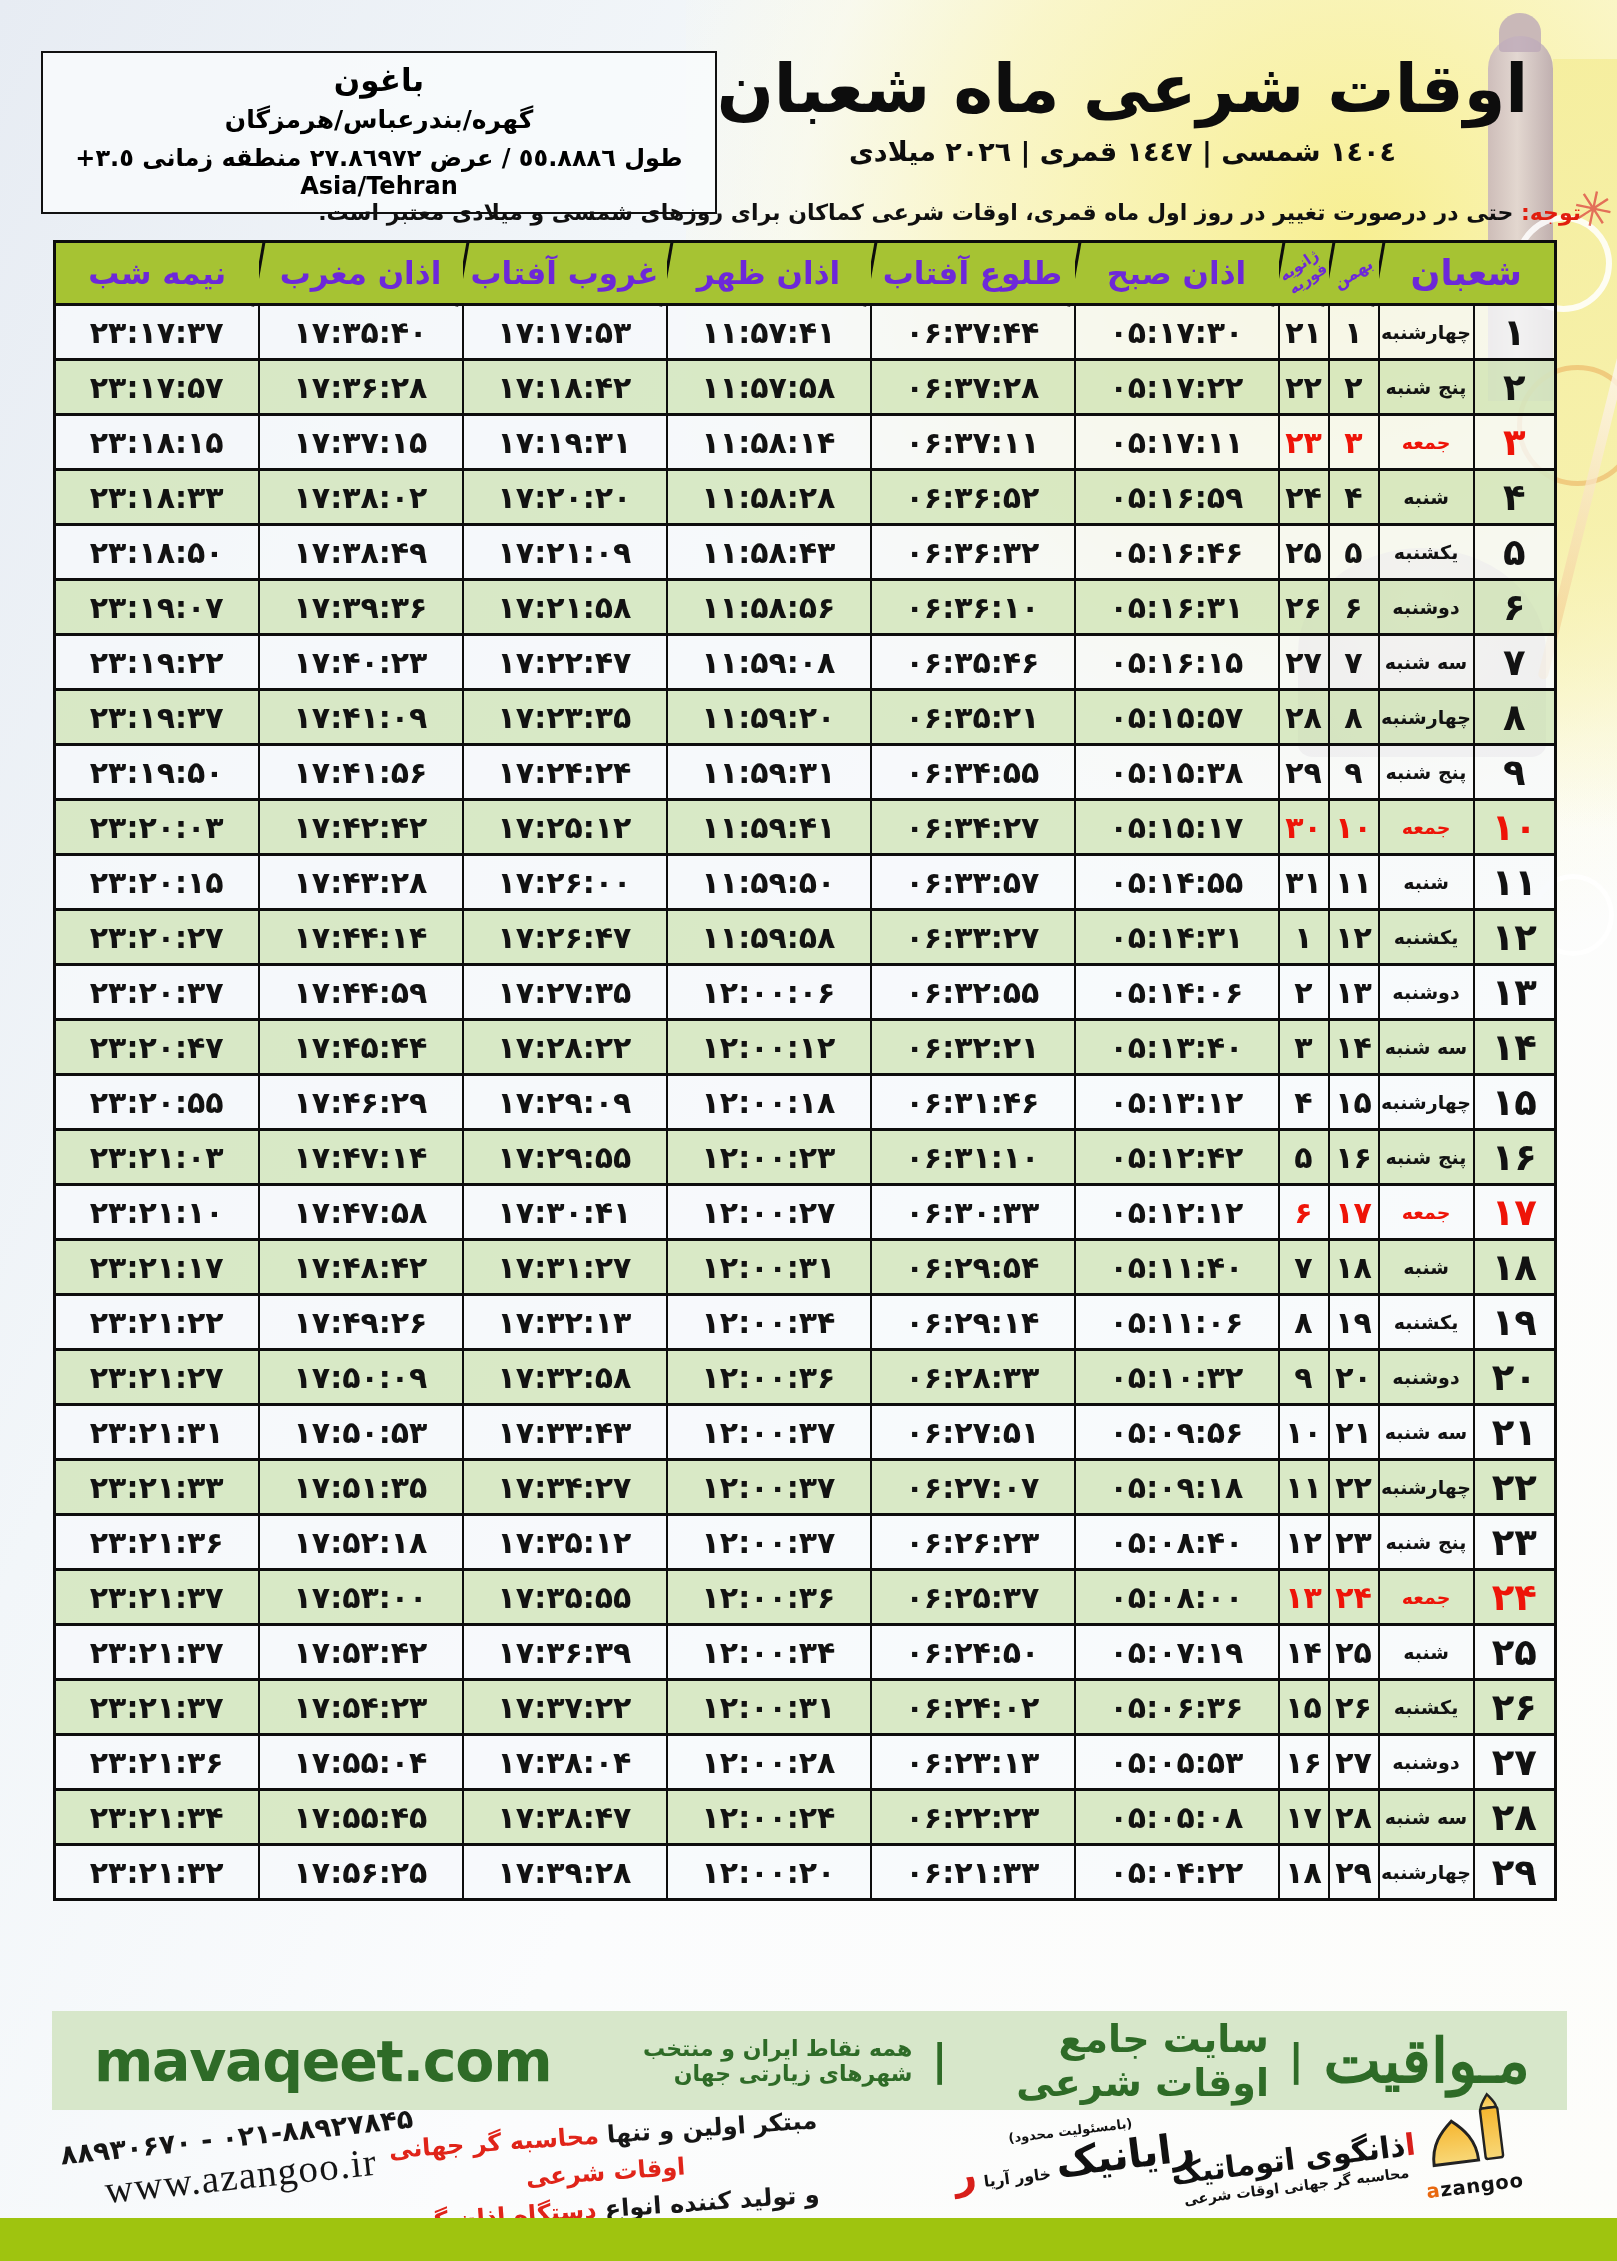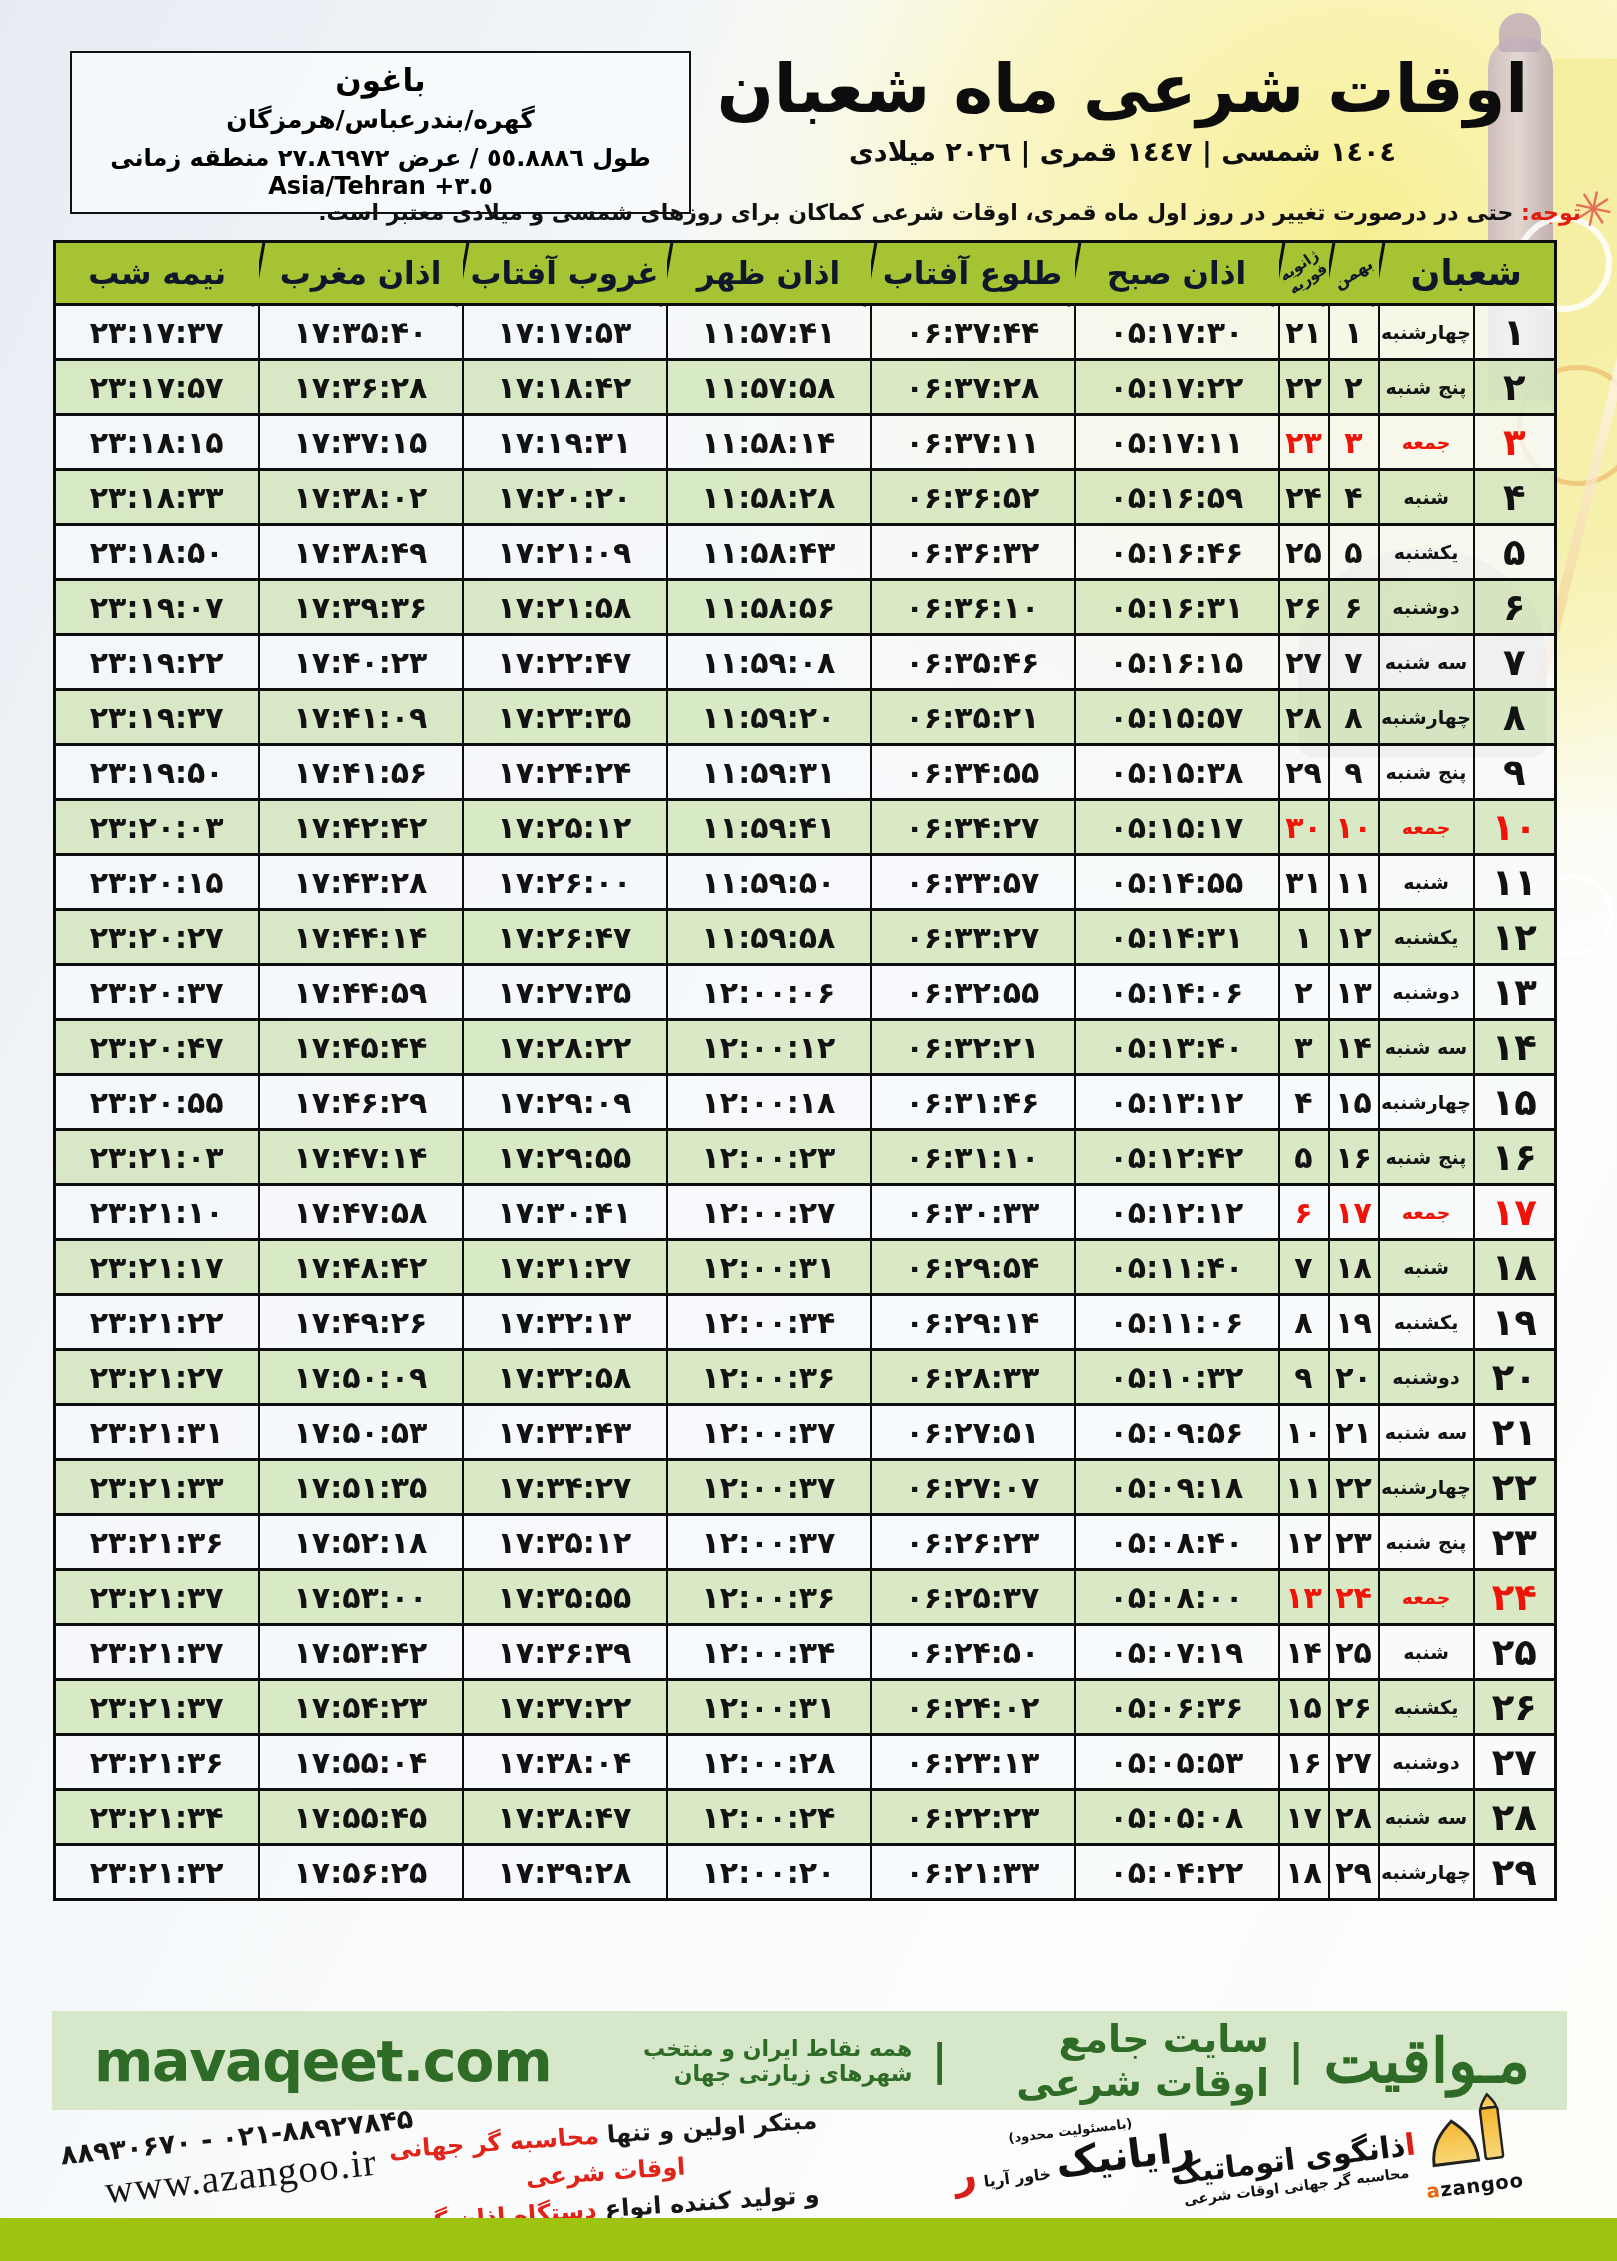--- a/index.html
+++ b/index.html
@@ -23,32 +23,32 @@
   .ring2{top:365px;right:-19.6px;width:111px;height:111px;border:5.2px solid rgba(234,166,84,.5);}
   .ring3{top:874px;right:3.9px;width:72px;height:72px;border:5.9px solid rgba(255,255,255,.8);}
   .swirl{top:281px;right:22px;width:10.4px;height:404px;border-radius:5.2px;
         background:linear-gradient(180deg,rgba(255,255,255,.9),rgba(238,178,96,.45));transform:rotate(14deg);}
   .flower{top:181px;right:5.2px;font-size:48px;color:#e05a4c;opacity:.85;transform:rotate(12deg);}
   
   .title-block{position:absolute;z-index:2;top:17px;right:78px;width:835px;text-align:center;direction:rtl;color:#0d0d0d;margin-top:35px;}
   .title-block h1{margin:0;font-size:67px;line-height:1.12;font-weight:bold;letter-spacing:-0.7px;}
   .subtitle{font-size:31px;font-weight:bold;margin-top:2.6px;}
   .dates{font-size:27px;font-weight:600;margin-top:9px;}
-  .loc-box{position:absolute;z-index:2;top:51px;left:70px;width:621px;border:2.6px solid #111;
+  .loc-box{position:absolute;z-index:2;top:51px;left:41px;width:676px;border:2.6px solid #111;
         background:rgba(249,251,253,.8);text-align:center;direction:rtl;padding:9px 7.8px 11.7px 7.8px;box-sizing:border-box;}
   .loc-name{font-size:31px;font-weight:bold;}
   .loc-region{font-size:25px;font-weight:bold;margin-top:6.5px;}
   .loc-coords{font-size:24px;font-weight:bold;margin-top:10.4px;}
   .note{position:absolute;z-index:2;top:200px;right:37px;left:37px;direction:rtl;text-align:right;
         font-size:22px;font-weight:bold;color:#101010;}
   .note .red{color:#e11d0e;text-align:center;}
   
   table.prayer{position:absolute;z-index:2;top:240px;left:53px;width:1501px;table-layout:fixed;
         border-collapse:collapse;direction:rtl;text-align:center;border:3.9px solid #0d0d0d;}
-  thead th{height:60px;background:#a6c333;font-weight:bold;position:relative;color:#0f172a;padding:0;}
+  thead th{height:60px;background:#a6c333;font-weight:bold;position:relative;color:#6d28d9;padding:0;}
   thead th:not(:last-child)::before{content:"";position:absolute;left:-1.3px;top:-3.3px;bottom:-3.3px;width:2.6px;
         background:#0d0d0d;transform:rotate(10deg);}
   th.h-sha{font-size:35px;}
   th.h-time{font-size:31px;}
   th.h-small{font-size:16.3px;}
   th.h-small .rot{display:inline-block;transform:rotate(-32deg);}
   th.h-janfeb{font-size:15px;line-height:1.05;}
   th.h-janfeb .rot{display:inline-block;transform:rotate(-34deg);}
   tbody tr{border-top:3.3px solid #0d0d0d;}
   tbody td{height:52px;border-left:2px solid #0d0d0d;border-right:2px solid #0d0d0d;

